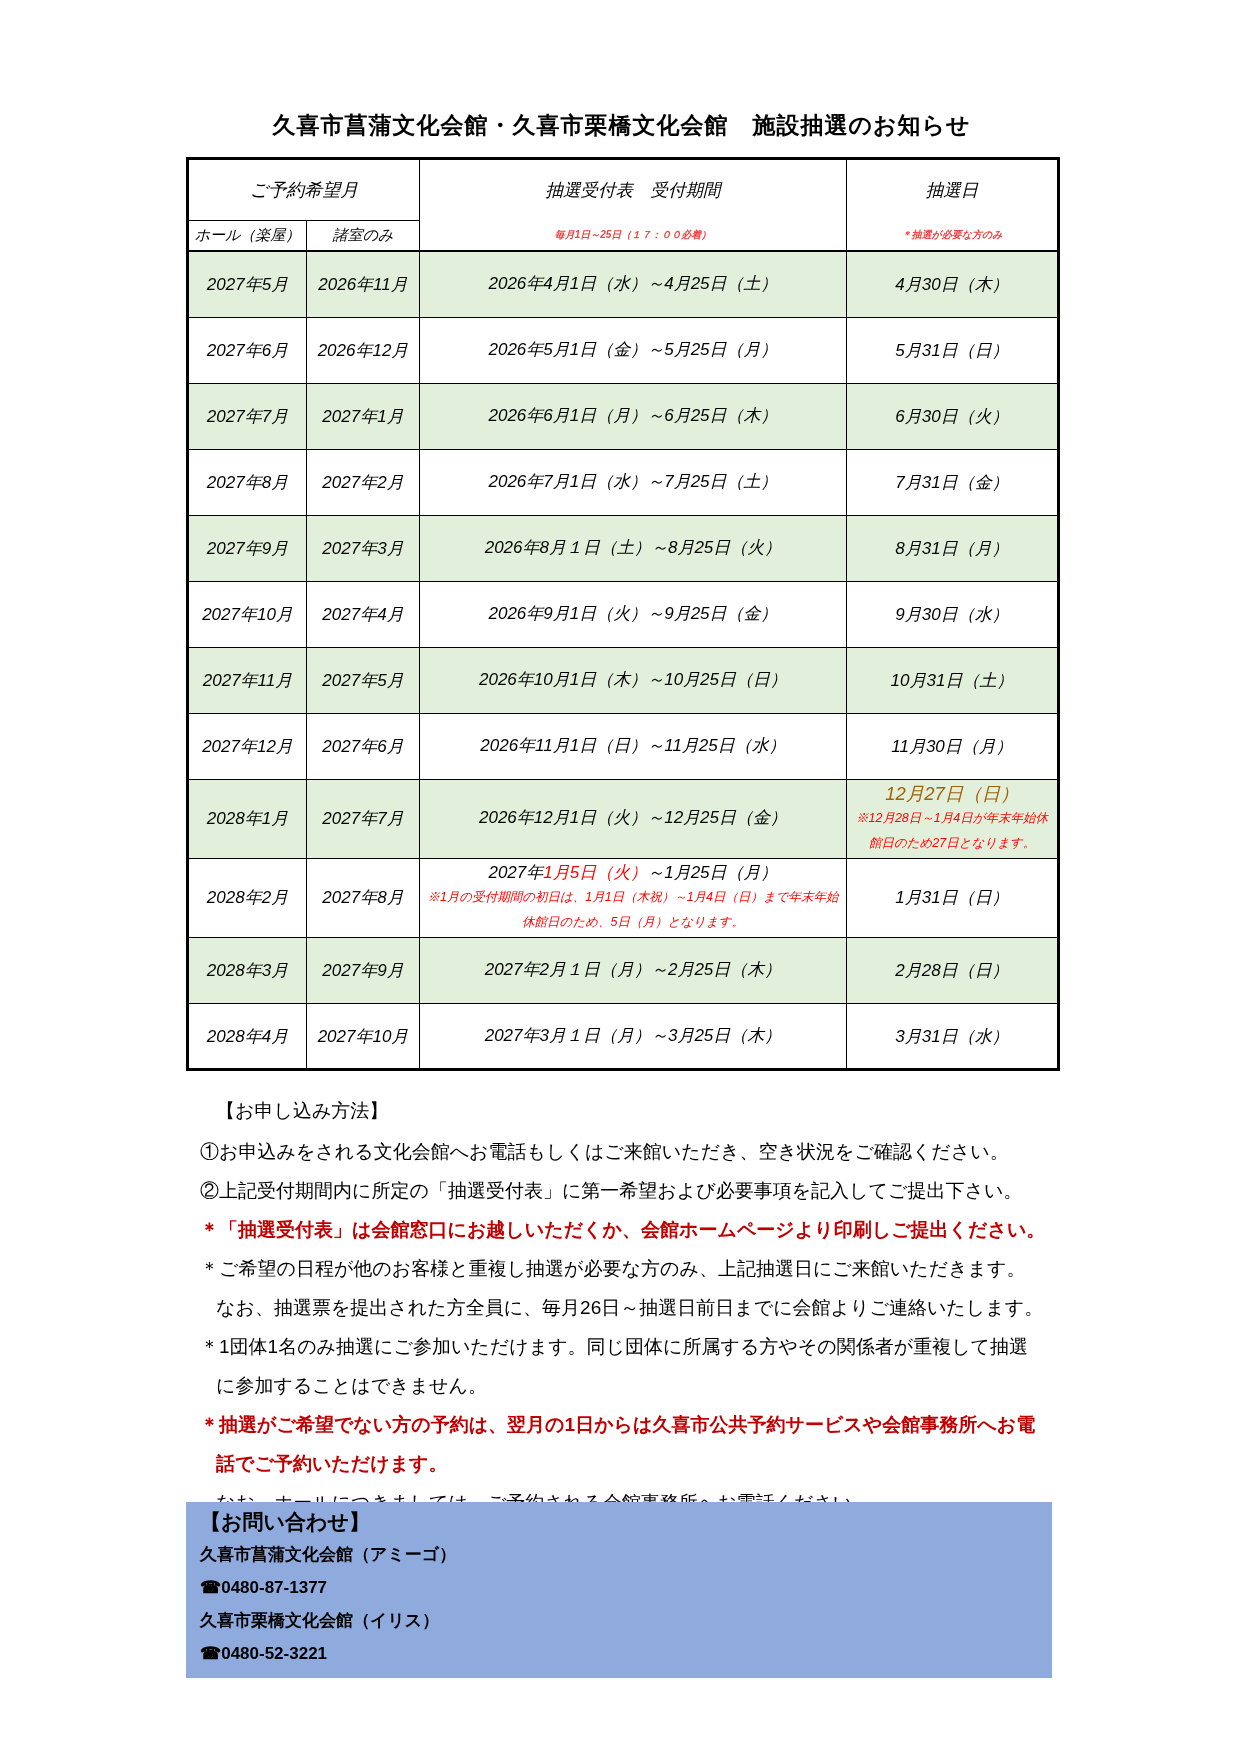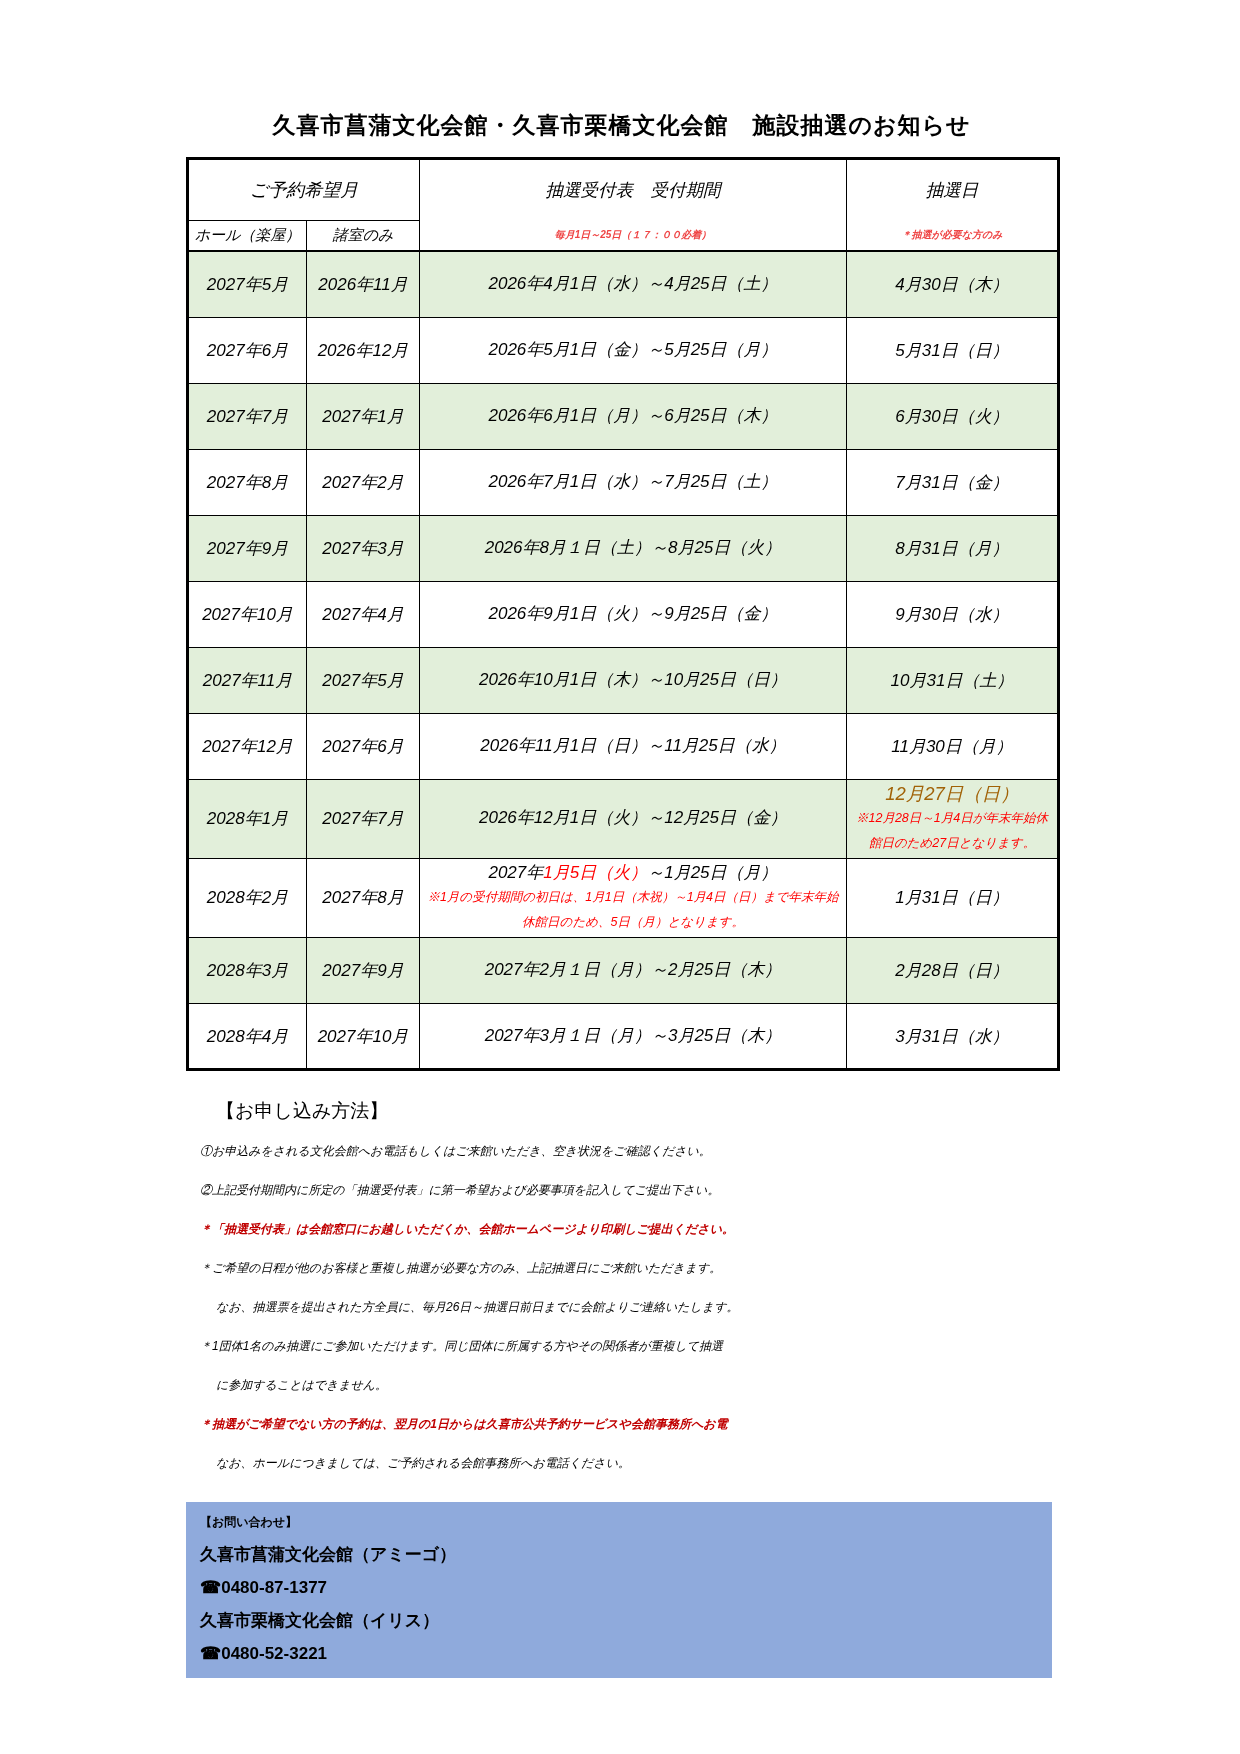--- a/index.html
+++ b/index.html
@@ -33,29 +33,29 @@
   tbody tr.shaded { background:#e2efda; }
   tbody td { font-size:17px; }
   .period-main { font-size:17px; line-height:1.45; }
   .lottery-main { font-size:17px; }
   .lottery-main.red { color:#a16207; font-size:18.5px; line-height:1.3; }
   .red { color:#ff0000; }
   .cell-note { color:#ff0000; font-size:12.5px; line-height:2.0; }
 
   .below { position:absolute; top:1098px; left:200px; width:910px; }
   .section-heading { font-size:19px; margin-bottom:8px;margin-left:16px; }
-  .app-line { font-size:12px; line-height:39px; white-space:nowrap;font-style:italic; }
+  .app-line { font-size:19px; line-height:39px; white-space:nowrap; }
   .app-line.indent { padding-left:16px; }
   .app-line.red-bold { color:#c00000; font-weight:bold; }
 
   .contact-box {
     position:absolute; top:1502px; left:186px; width:866px;
     background:#8faadc; padding:4px 14px 8px 14px;
   }
-  .contact-heading { font-size:12px; font-weight:bold; line-height:32px; }
+  .contact-heading { font-size:21px; font-weight:bold; line-height:32px; }
   .contact-row { display:flex; font-size:17px; font-weight:bold; line-height:33px;flex-direction:column; }
   .contact-name { width:305px; }
   .contact-phone { }
 
   .footer-date { position:absolute; top:1614px; left:0; width:1124px; text-align:right; font-size:14px;margin-left:34px; }
 </style>
 </head>
 <body>
 
 <div class="page">
@@ -216,20 +216,21 @@
     <div class="section-heading">【お申し込み方法】</div>
     <div id="app-lines">
         <div class="app-line">①お申込みをされる文化会館へお電話もしくはご来館いただき、空き状況をご確認ください。</div>
         <div class="app-line">②上記受付期間内に所定の「抽選受付表」に第一希望および必要事項を記入してご提出下さい。</div>
         <div class="app-line red-bold">＊「抽選受付表」は会館窓口にお越しいただくか、会館ホームページより印刷しご提出ください。</div>
         <div class="app-line">＊ご希望の日程が他のお客様と重複し抽選が必要な方のみ、上記抽選日にご来館いただきます。</div>
         <div class="app-line indent">なお、抽選票を提出された方全員に、毎月26日～抽選日前日までに会館よりご連絡いたします。</div>
         <div class="app-line">＊1団体1名のみ抽選にご参加いただけます。同じ団体に所属する方やその関係者が重複して抽選</div>
         <div class="app-line indent">に参加することはできません。</div>
         <div class="app-line red-bold">＊抽選がご希望でない方の予約は、翌月の1日からは久喜市公共予約サービスや会館事務所へお電</div>
+        <div class="app-line red-bold indent">話でご予約いただけます。</div>
         <div class="app-line indent">なお、ホールにつきましては、ご予約される会館事務所へお電話ください。</div>
       </div>
   </div>
 
   <div class="contact-box">
     <div class="contact-heading">【お問い合わせ】</div>
     <div id="contact-entries">
         <div class="contact-row">
           <span class="contact-name">久喜市菖蒲文化会館（アミーゴ）</span>
           <span class="contact-phone">☎0480-87-1377</span>

